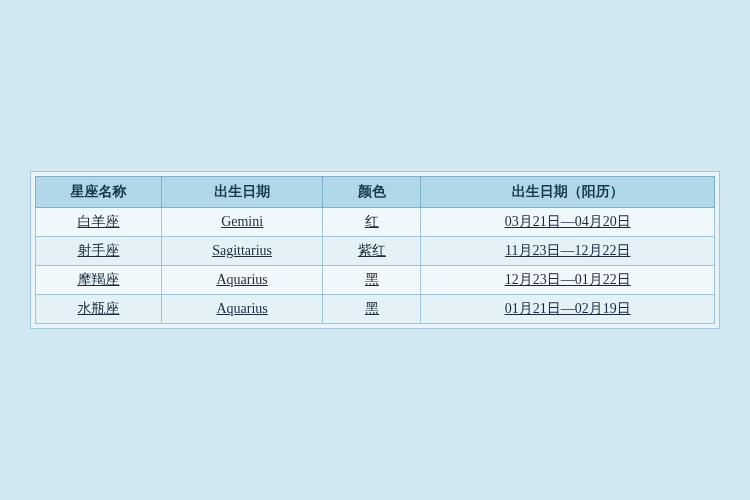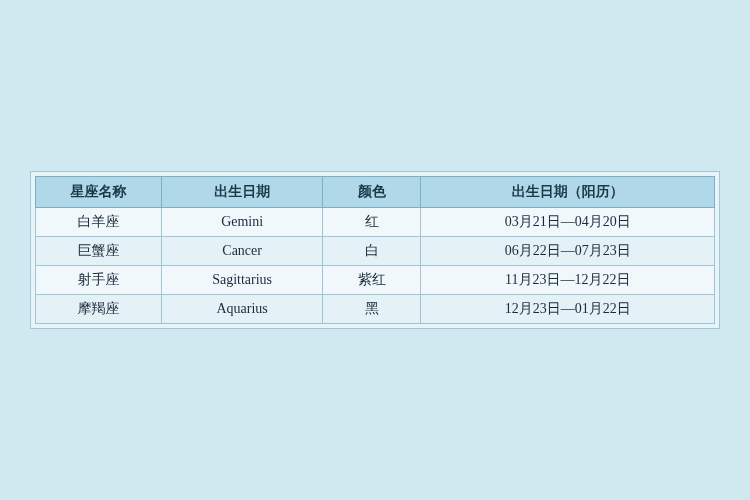--- a/index.html
+++ b/index.html
@@ -29,20 +29,21 @@
       text-align: center;
       font-weight: bold;
       color: #1a3a4a;
     }
     tbody tr td {
       border: 1px solid #a0c4d4;
       padding: 5px 10px;
       text-align: center;
       color: #1a2a3a;
       background: #f0f8fc;
+      text-decoration: underline;
     }
     tbody tr:nth-child(even) td {
       background: #e4f2f8;
     }
   </style>
 </head>
 <body>
 
 <div class="container">
   <table>
@@ -55,32 +56,32 @@
       </tr>
     </thead>
     <tbody id="table-body">
     <tr>
           <td>白羊座</td>
           <td>Gemini</td>
           <td>红</td>
           <td>03月21日—04月20日</td>
         </tr>
         <tr>
-          <td>巨蟹座</td>
-          <td>Cancer</td>
-          <td>白</td>
-          <td>06月22日—07月23日</td>
-        </tr>
-        <tr>
           <td>射手座</td>
           <td>Sagittarius</td>
           <td>紫红</td>
           <td>11月23日—12月22日</td>
         </tr>
         <tr>
           <td>摩羯座</td>
           <td>Aquarius</td>
           <td>黑</td>
           <td>12月23日—01月22日</td>
         </tr>
+        <tr>
+          <td>水瓶座</td>
+          <td>Aquarius</td>
+          <td>黑</td>
+          <td>01月21日—02月19日</td>
+        </tr>
       </tbody>
   </table>
 </div>
 
 </body></html>

